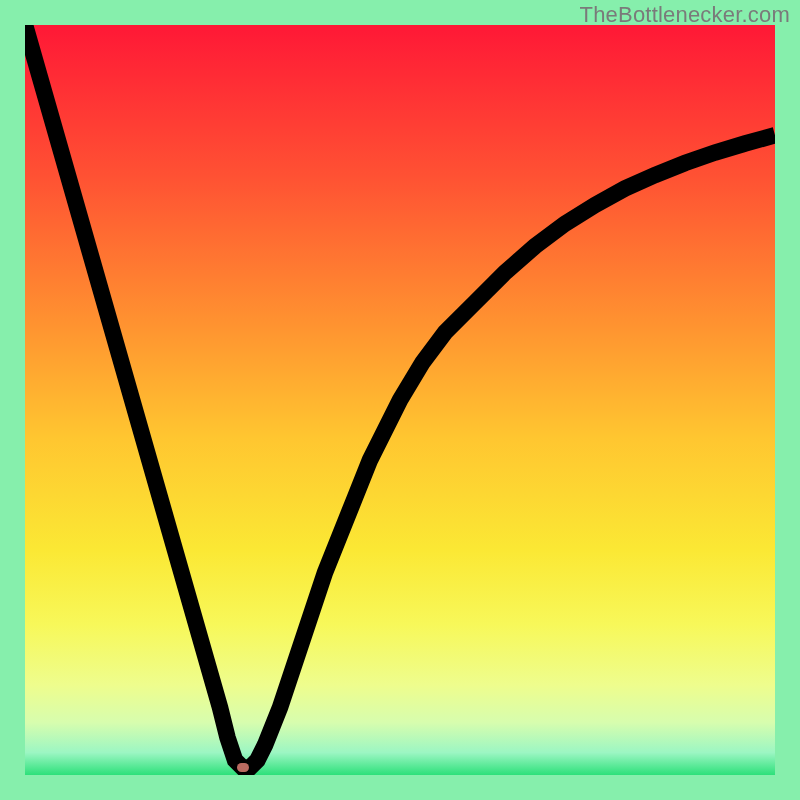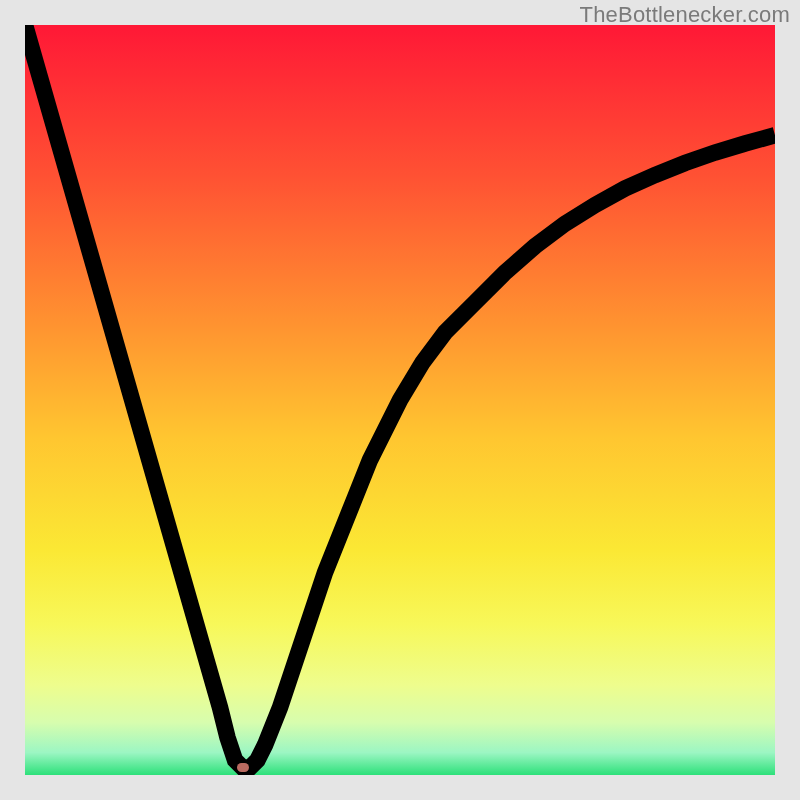--- a/index.html
+++ b/index.html
@@ -8,21 +8,21 @@
     width: 800px;
     height: 800px;
     overflow: hidden;
     background: #000;
     font-family: Arial, Helvetica, sans-serif;
   }
   .frame {
     position: relative;
     width: 800px;
     height: 800px;
-    background: #e5e5e5;
+    background: #86efac;
   }
   .plot-area {
     position: absolute;
     left: 25px;
     top: 25px;
     width: 750px;
     height: 750px;
     overflow: hidden;
   }
   .gradient-bg {

